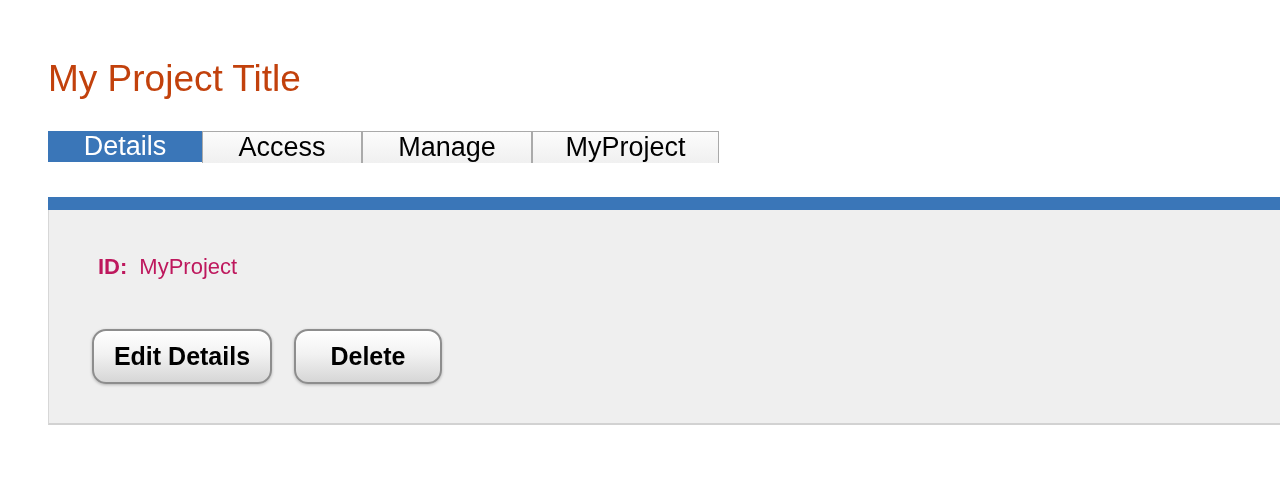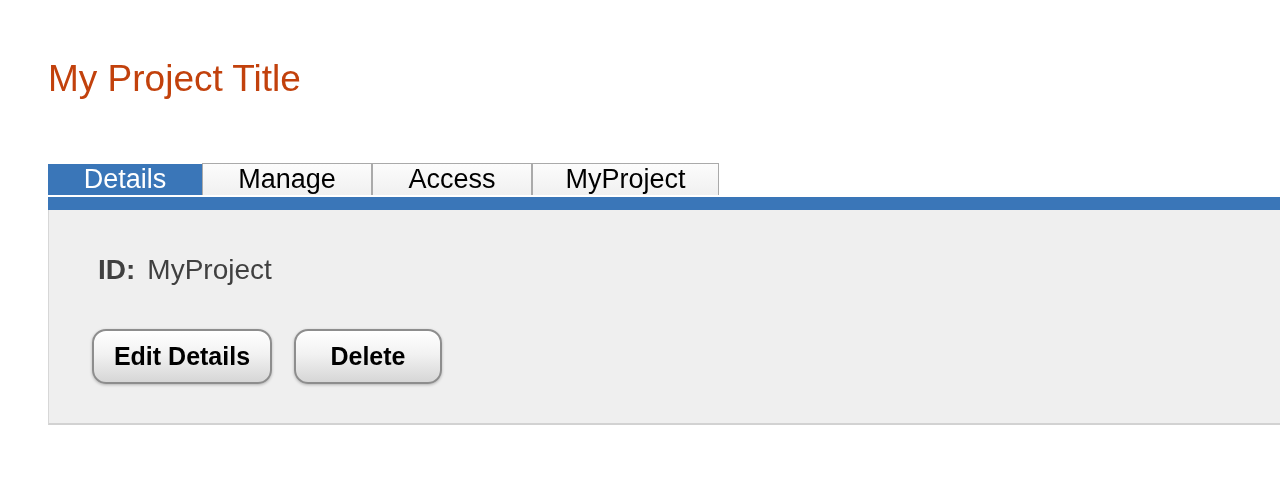--- a/index.html
+++ b/index.html
@@ -14,24 +14,24 @@
     position: absolute;
     left: 48px; top: 59px;
     font-size: 37px;
     font-weight: 400;
     color: #c2410c;
     line-height: 1.1;
     white-space: nowrap;
   }
   .tab-strip {
     position: absolute;
-    left: 48px; top: 143px;
+    left: 48px; top: 131px;
     height: 52px;
     display: flex;
-    align-items: flex-end;
+    align-items: flex-start;
   }
   .tab {
     display: flex;
     align-items: center;
     justify-content: center;
     font-size: 27px;
     color: #000000;
     background: linear-gradient(to bottom, #fcfcfc, #f0f0f0);
     border: 1px solid #aaaaaa;
     border-bottom: none;
@@ -61,22 +61,22 @@
     left: 48px; top: 210px;
     width: calc(100% - 48px);
     height: 215px;
     background: #efefef;
     border-left: 1px solid #d7d7d7;
     border-bottom: 2px solid #d2d2d2;
   }
   .id-row {
     position: absolute;
     left: 49px; top: 44px;
-    font-size: 28px;
-    color: #404040;
+    font-size: 22px;
+    color: #be185d;
     white-space: nowrap;
   }
   .id-label { font-weight: 700; margin-right: 12px; }
   .id-value { font-weight: 400; }
   .button-row {
     position: absolute;
     left: 43px; top: 119px;
     display: flex;
     gap: 22px;
   }
@@ -100,22 +100,22 @@
   .btn-w1 { width: 148px; }
   .btn-w2 { width: 348px; }
 </style>
 </head>
 <body>
 
 <h1 class="page-title">My Project Title</h1>
 
 <div class="tab-strip">
   <div class="tab active tab-w0">Details</div>
+  <div class="tab tab-w1">Access</div>
   <div class="tab tab-w2">Manage</div>
-  <div class="tab tab-w1">Access</div>
   <div class="tab tab-w3">MyProject</div>
 </div>
 
 <div class="accent-bar"></div>
 
 <div class="details-panel">
   <div class="id-row">
     <span class="id-label">ID:</span><span class="id-value">MyProject</span>
   </div>
   <div class="button-row">

